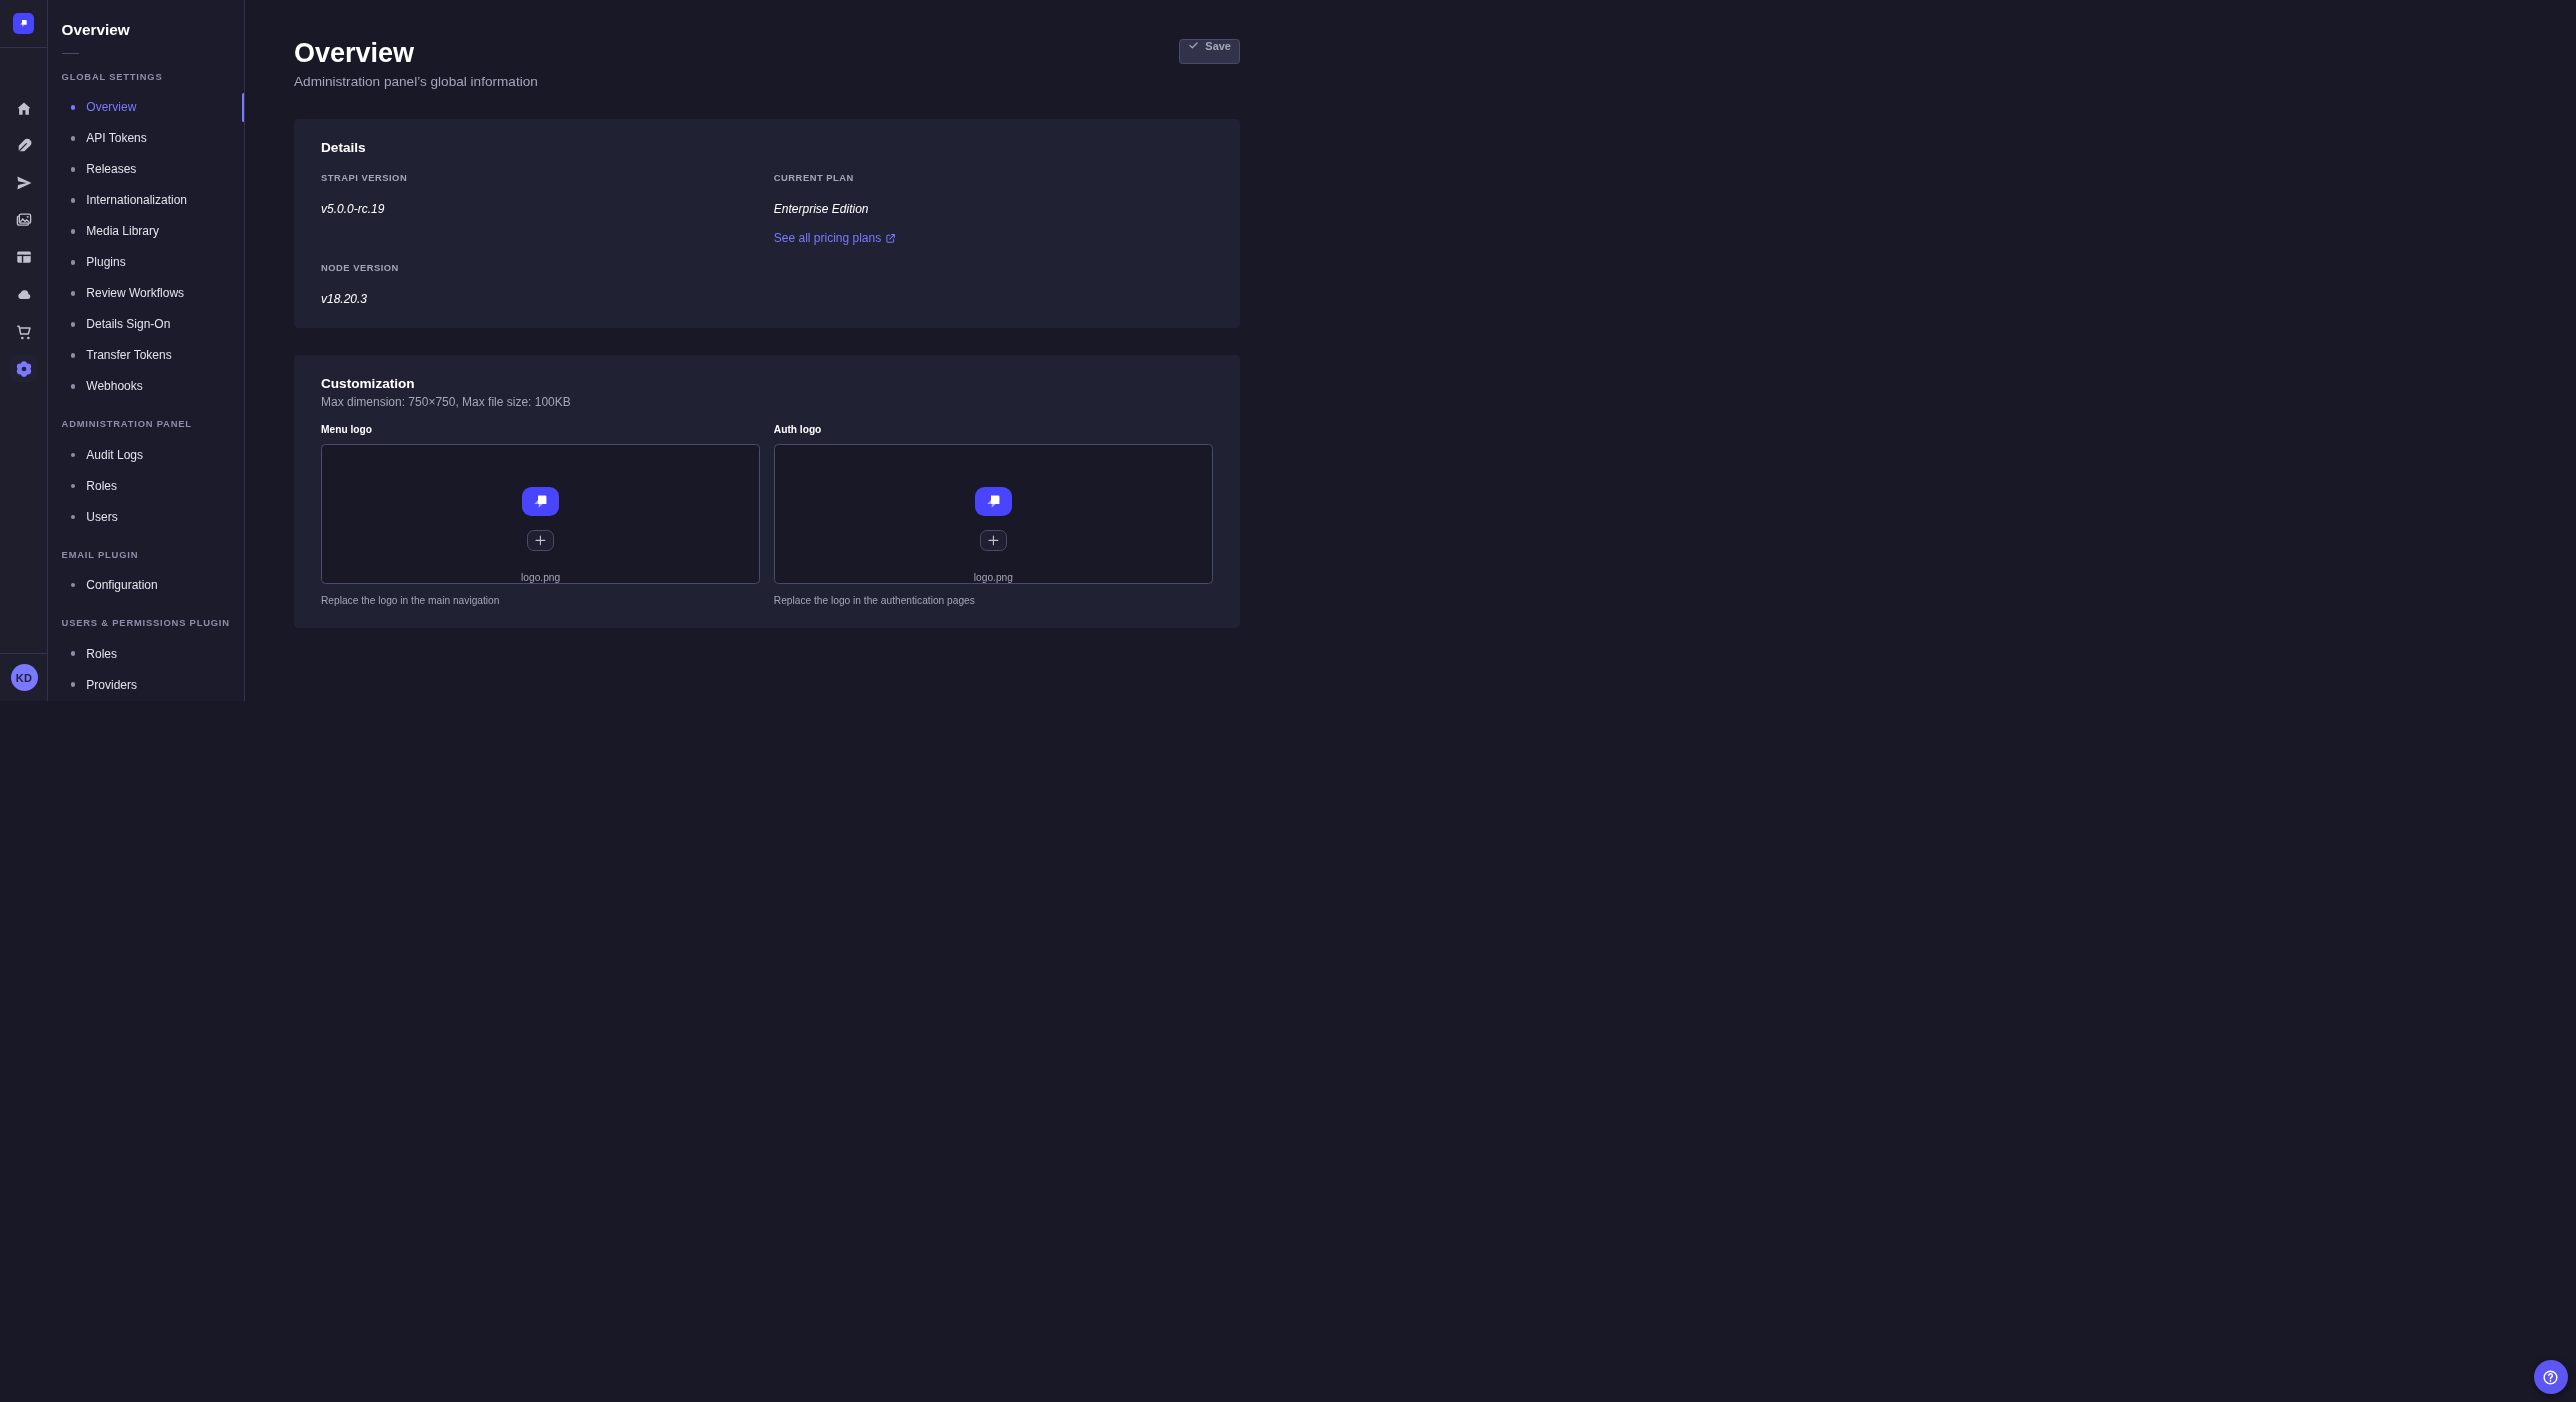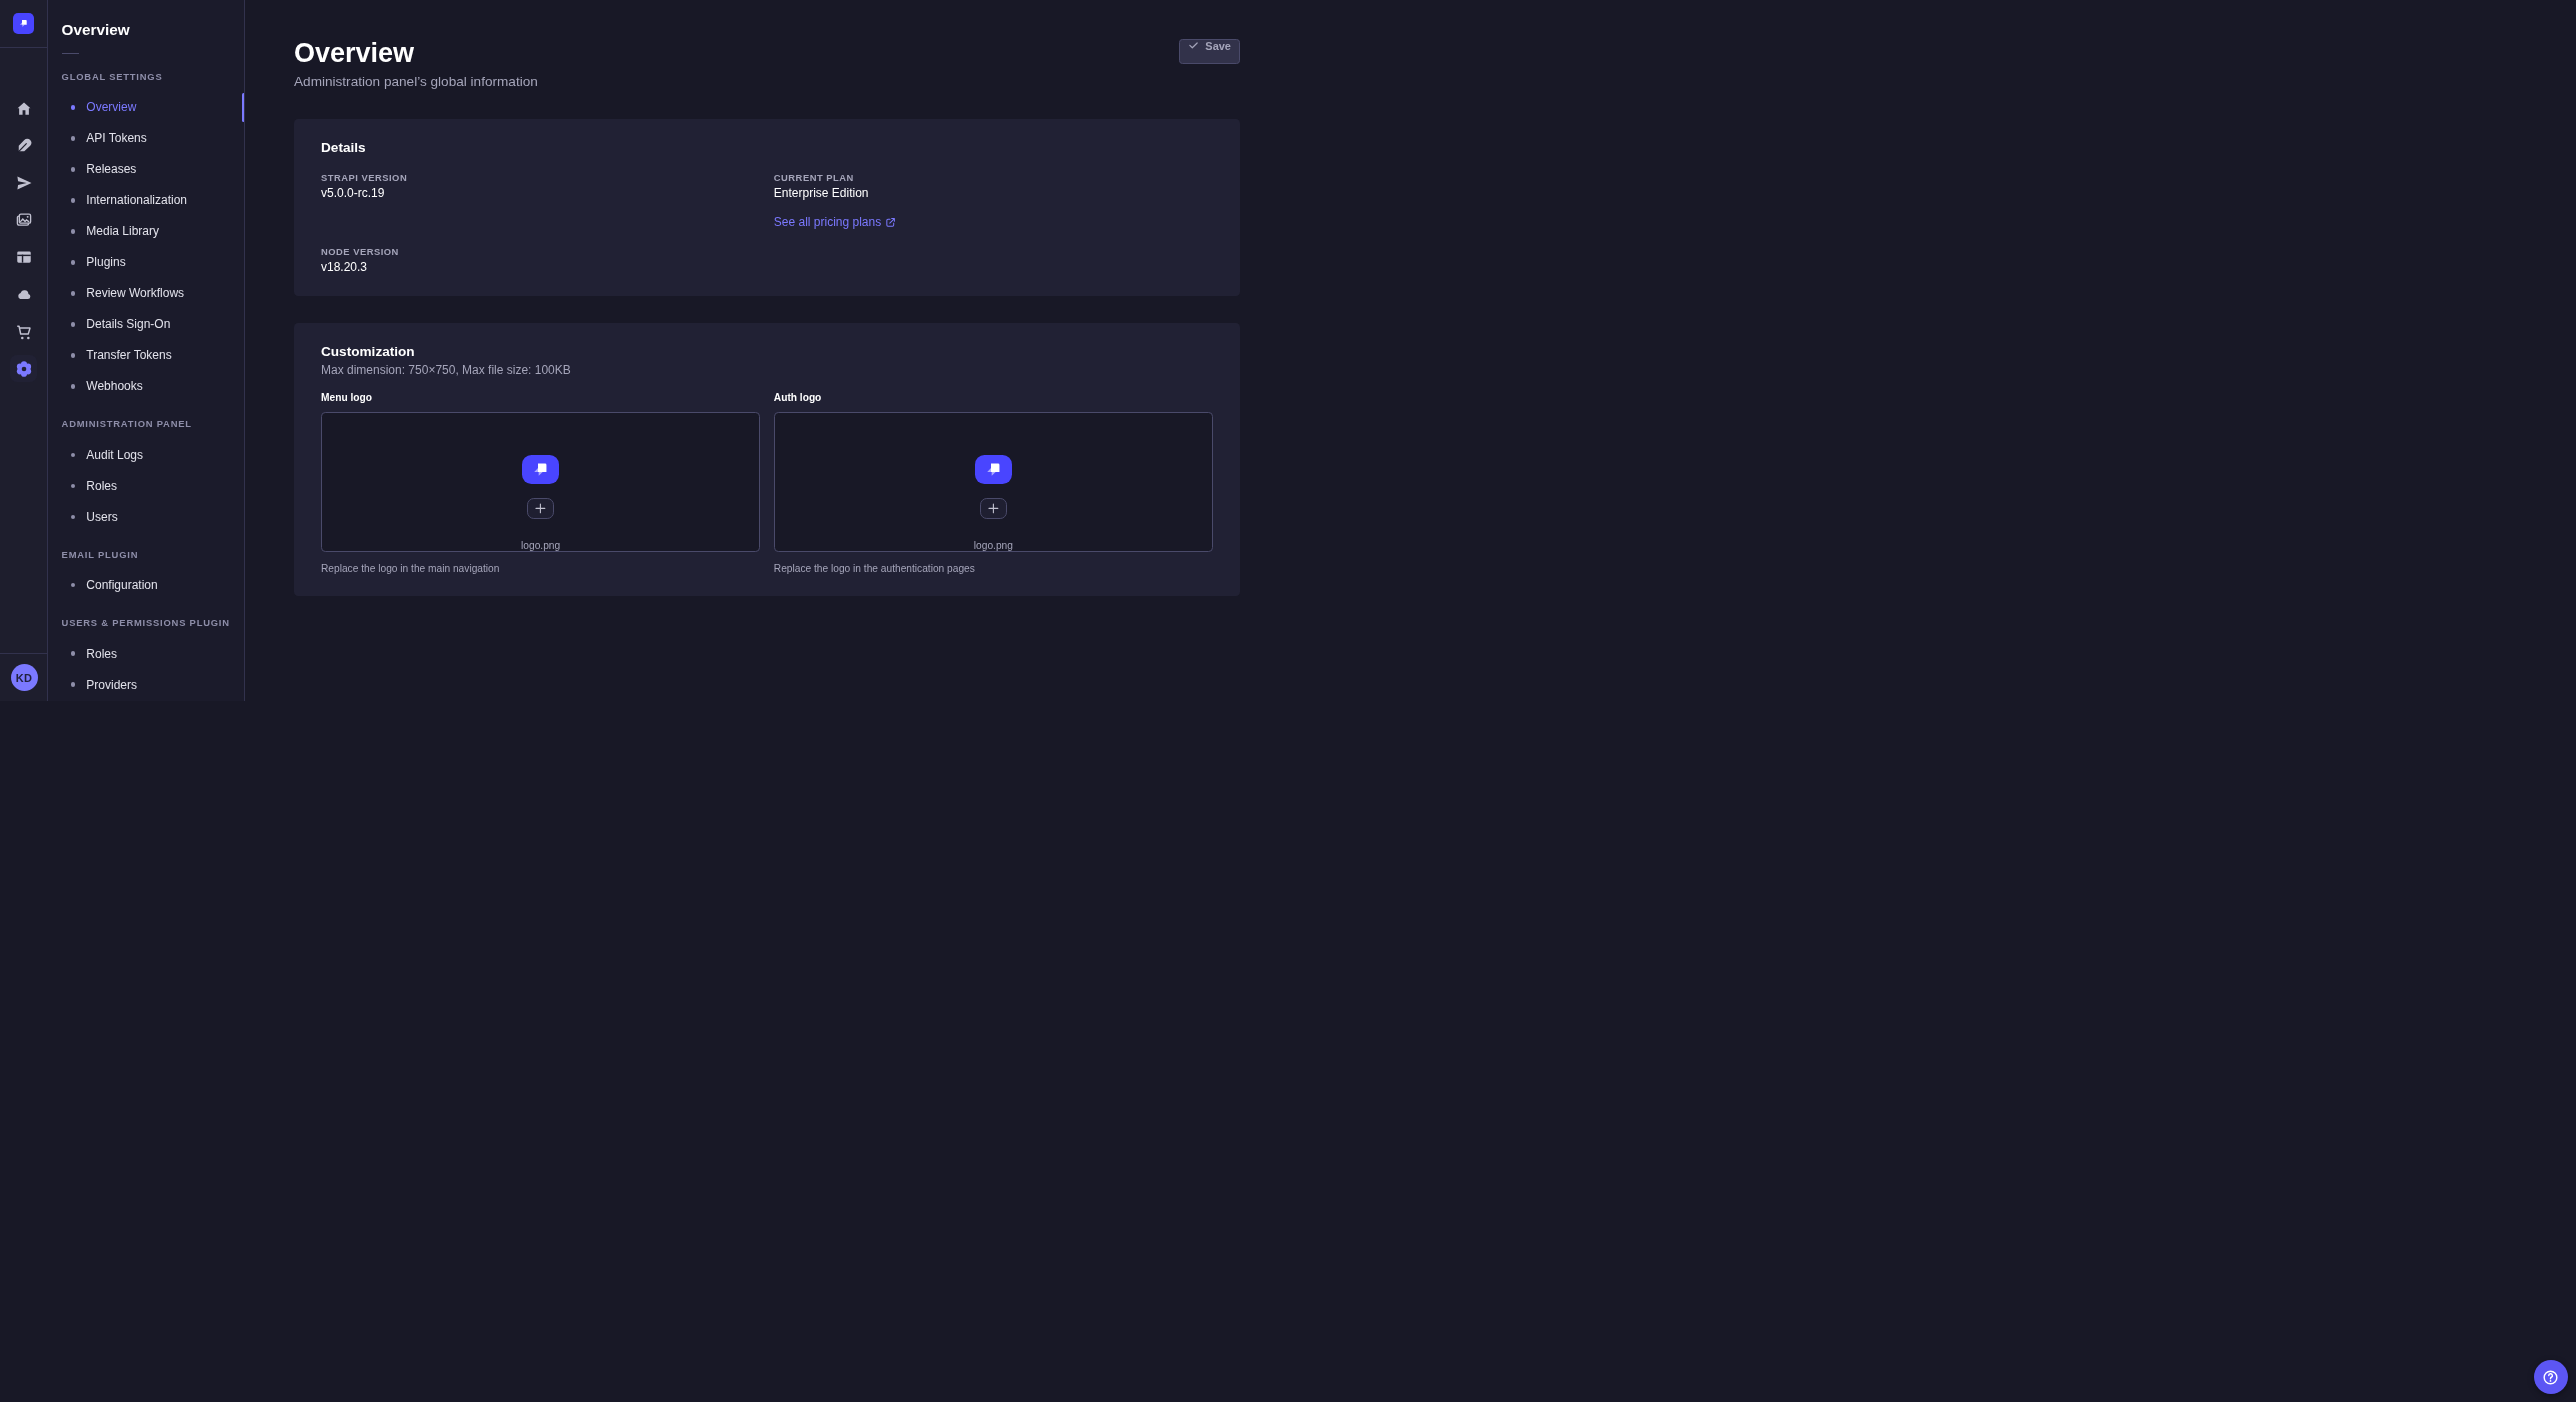--- a/index.html
+++ b/index.html
@@ -68,21 +68,21 @@
     margin-top:2.6px; height:25.6px; padding:0 8px; display:flex; gap:6.8px;
     background:var(--save-bg,#32324A); border:0.9px solid var(--border-light,#4A4A6A); border-radius:3.4px;
     color:var(--muted,#A5A5BA); font-size:11px; font-weight:bold; cursor:pointer;
     font-family:"Liberation Sans", sans-serif;
   }
   .card { background:var(--card,#212134); border-radius:4.3px; margin-top:27px; padding:20.4px 27px; }
   .card h3 { font-size:13.6px; line-height:17px; font-weight:bold; }
   .fields-grid { display:grid; grid-template-columns:1fr 1fr; column-gap:13.6px; margin-top:15.3px; }
   .field-label { font-size:9.4px; font-weight:bold; letter-spacing:0.5px; color:var(--muted,#A5A5BA);
     line-height:11px; text-transform:uppercase; }
-  .field-value { font-size:12px; line-height:15.3px; margin-top:3px; color:var(--text,#fff); }
+  .field-value { font-size:12px; line-height:15.3px; margin-top:19px; color:var(--text,#fff);font-style:italic; }
   .field + .field { margin-top:45px; }
   .pricing-link { display:inline-flex; align-items:center; gap:4px; margin-top:13.6px;
     color:var(--accent-light,#7B79FF); font-size:12px; line-height:15.3px; text-decoration:none; cursor:pointer; }
   .card-subtitle { font-size:12px; line-height:17px; color:var(--muted,#A5A5BA); margin-top:1.7px; }
   .logo-grid { display:grid; grid-template-columns:1fr 1fr; column-gap:13.6px; margin-top:13.6px; }
   .logo-label { font-size:10.2px; font-weight:bold; line-height:12.8px; }
   .upload-box {
     margin-top:6.8px; height:140px; border:0.9px solid var(--border-light,#4A4A6A); border-radius:4.3px;
     background:var(--bg,#181826); display:flex; flex-direction:column; align-items:center;
     padding-top:42px; cursor:pointer;gap:10px;

